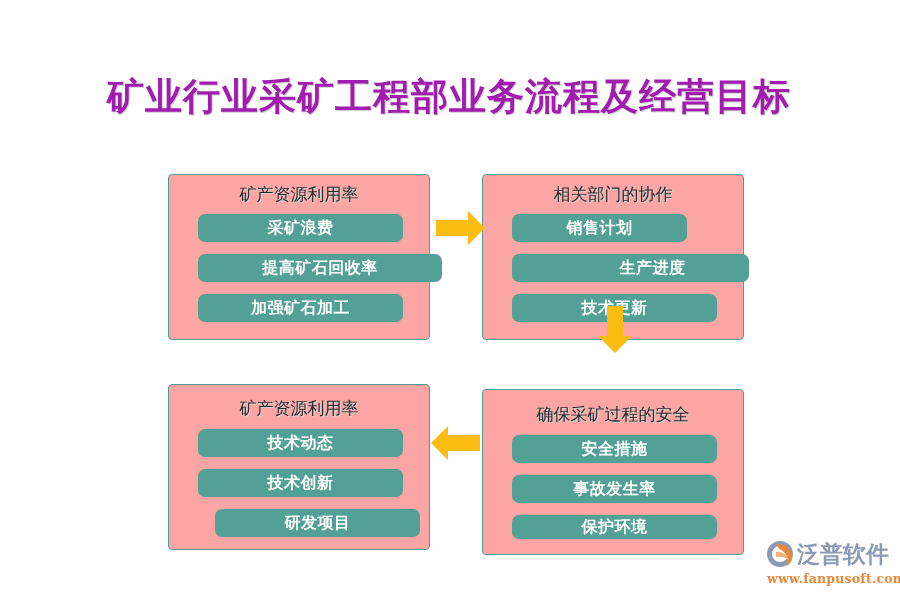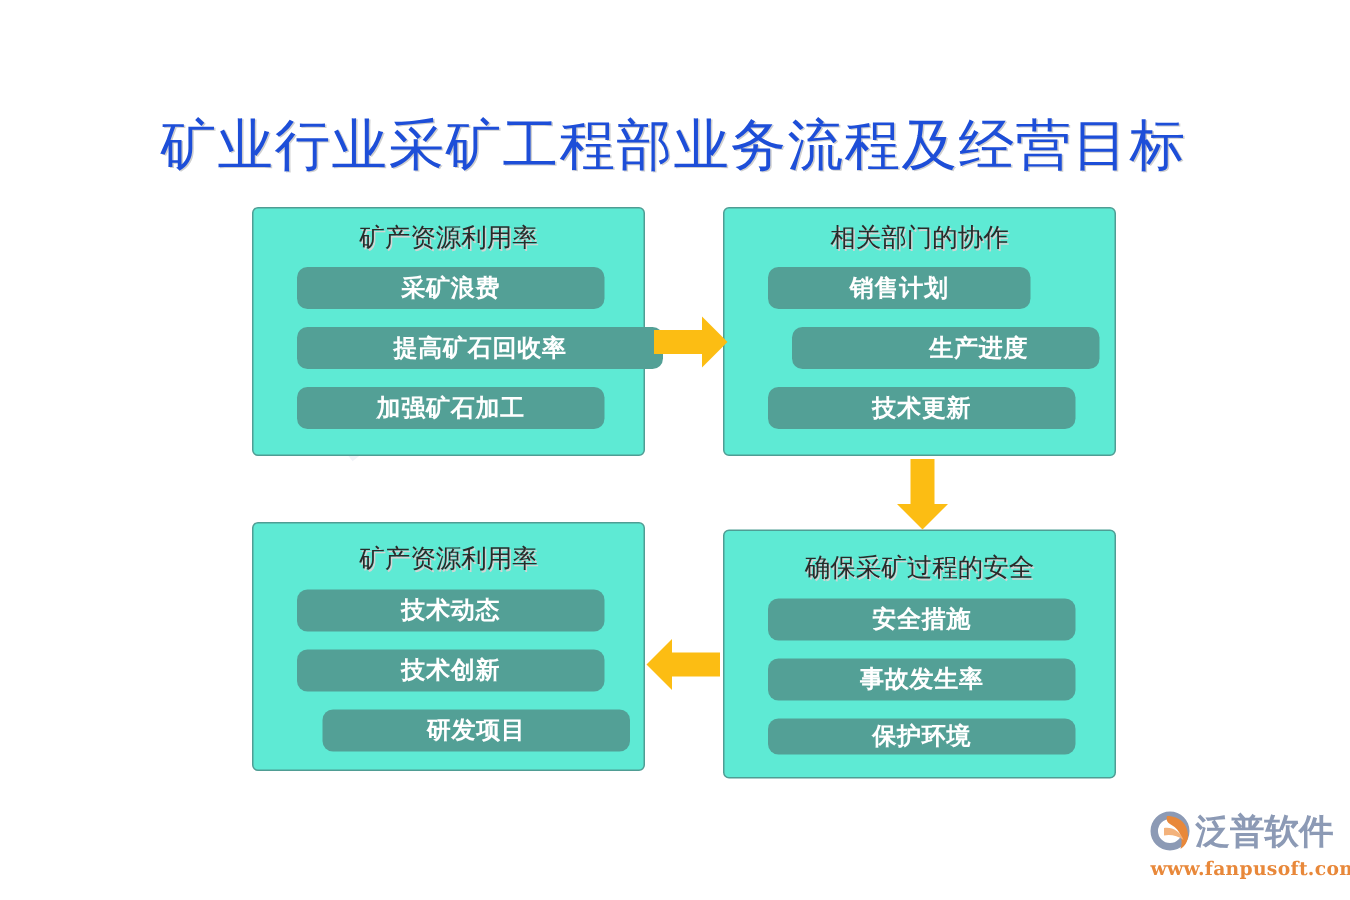--- a/index.html
+++ b/index.html
@@ -24,23 +24,23 @@
 
   
   .title {
     position: absolute;
     left: 0;
     top: 72px;
     width: 898px;
     text-align: center;
     font-family: "DejaVu Serif", "Liberation Serif", serif;
     font-size: 37px;
-    font-weight: normal;
+    font-weight: bold;
     letter-spacing: 1px;
-    color: #1d4ed8;
+    color: #a21caf;
     text-shadow: 1px 1px 0 #cfcfcf;
     white-space: nowrap;
   }
 
   
   .watermark {
     position: absolute;
     left: 238px;
     top: 205px;
     width: 230px;
@@ -76,21 +76,22 @@
     width: 34px;
     height: 24px;
   }
 
   
   .box {
     position: absolute;
     box-sizing: border-box;
     border: 1.6px solid #4f9d94;
     border-radius: 4px;
-    background: #5eead4;
+    background: #fca5a5;
+    margin-top: 36px;
   }
   .box-title {
     position: absolute;
     left: 0;
     width: 100%;
     text-align: center;
     font-family: "DejaVu Serif", "Liberation Serif", serif;
     font-size: 17px;
     font-weight: normal;
     color: #2a2a2a;
@@ -175,21 +176,21 @@
   <div class="box" style="left:168px; top:138px; width:262px; height:166px;">
     <div class="box-title" style="top:8px;">矿产资源利用率</div>
     <div class="pill" style="left:29px; top:39px; width:205px; height:28px;">采矿浪费</div>
     <div class="pill" style="left:29px; top:79px; width:244px; height:28px;">提高矿石回收率</div>
     <div class="pill" style="left:29px; top:119px; width:205px; height:28px;">加强矿石加工</div>
   </div>
 
   <div class="box" style="left:482px; top:138px; width:262px; height:166px;">
     <div class="box-title" style="top:8px;">相关部门的协作</div>
     <div class="pill" style="left:29px; top:39px; width:175px; height:28px;">销售计划</div>
-    <div class="pill" style="left:45px; top:79px; width:205px; height:28px;padding-left:44px;">生产进度</div>
+    <div class="pill" style="left:29px; top:79px; width:237px; height:28px;padding-left:44px;">生产进度</div>
     <div class="pill" style="left:29px; top:119px; width:205px; height:28px;">技术更新</div>
   </div>
 
   <div class="box" style="left:482px; top:353px; width:262px; height:166px;">
     <div class="box-title" style="top:13px;">确保采矿过程的安全</div>
     <div class="pill" style="left:29px; top:45px; width:205px; height:28px;">安全措施</div>
     <div class="pill" style="left:29px; top:85px; width:205px; height:28px;">事故发生率</div>
     <div class="pill" style="left:29px; top:125px; width:205px; height:24px;">保护环境</div>
   </div>
 

